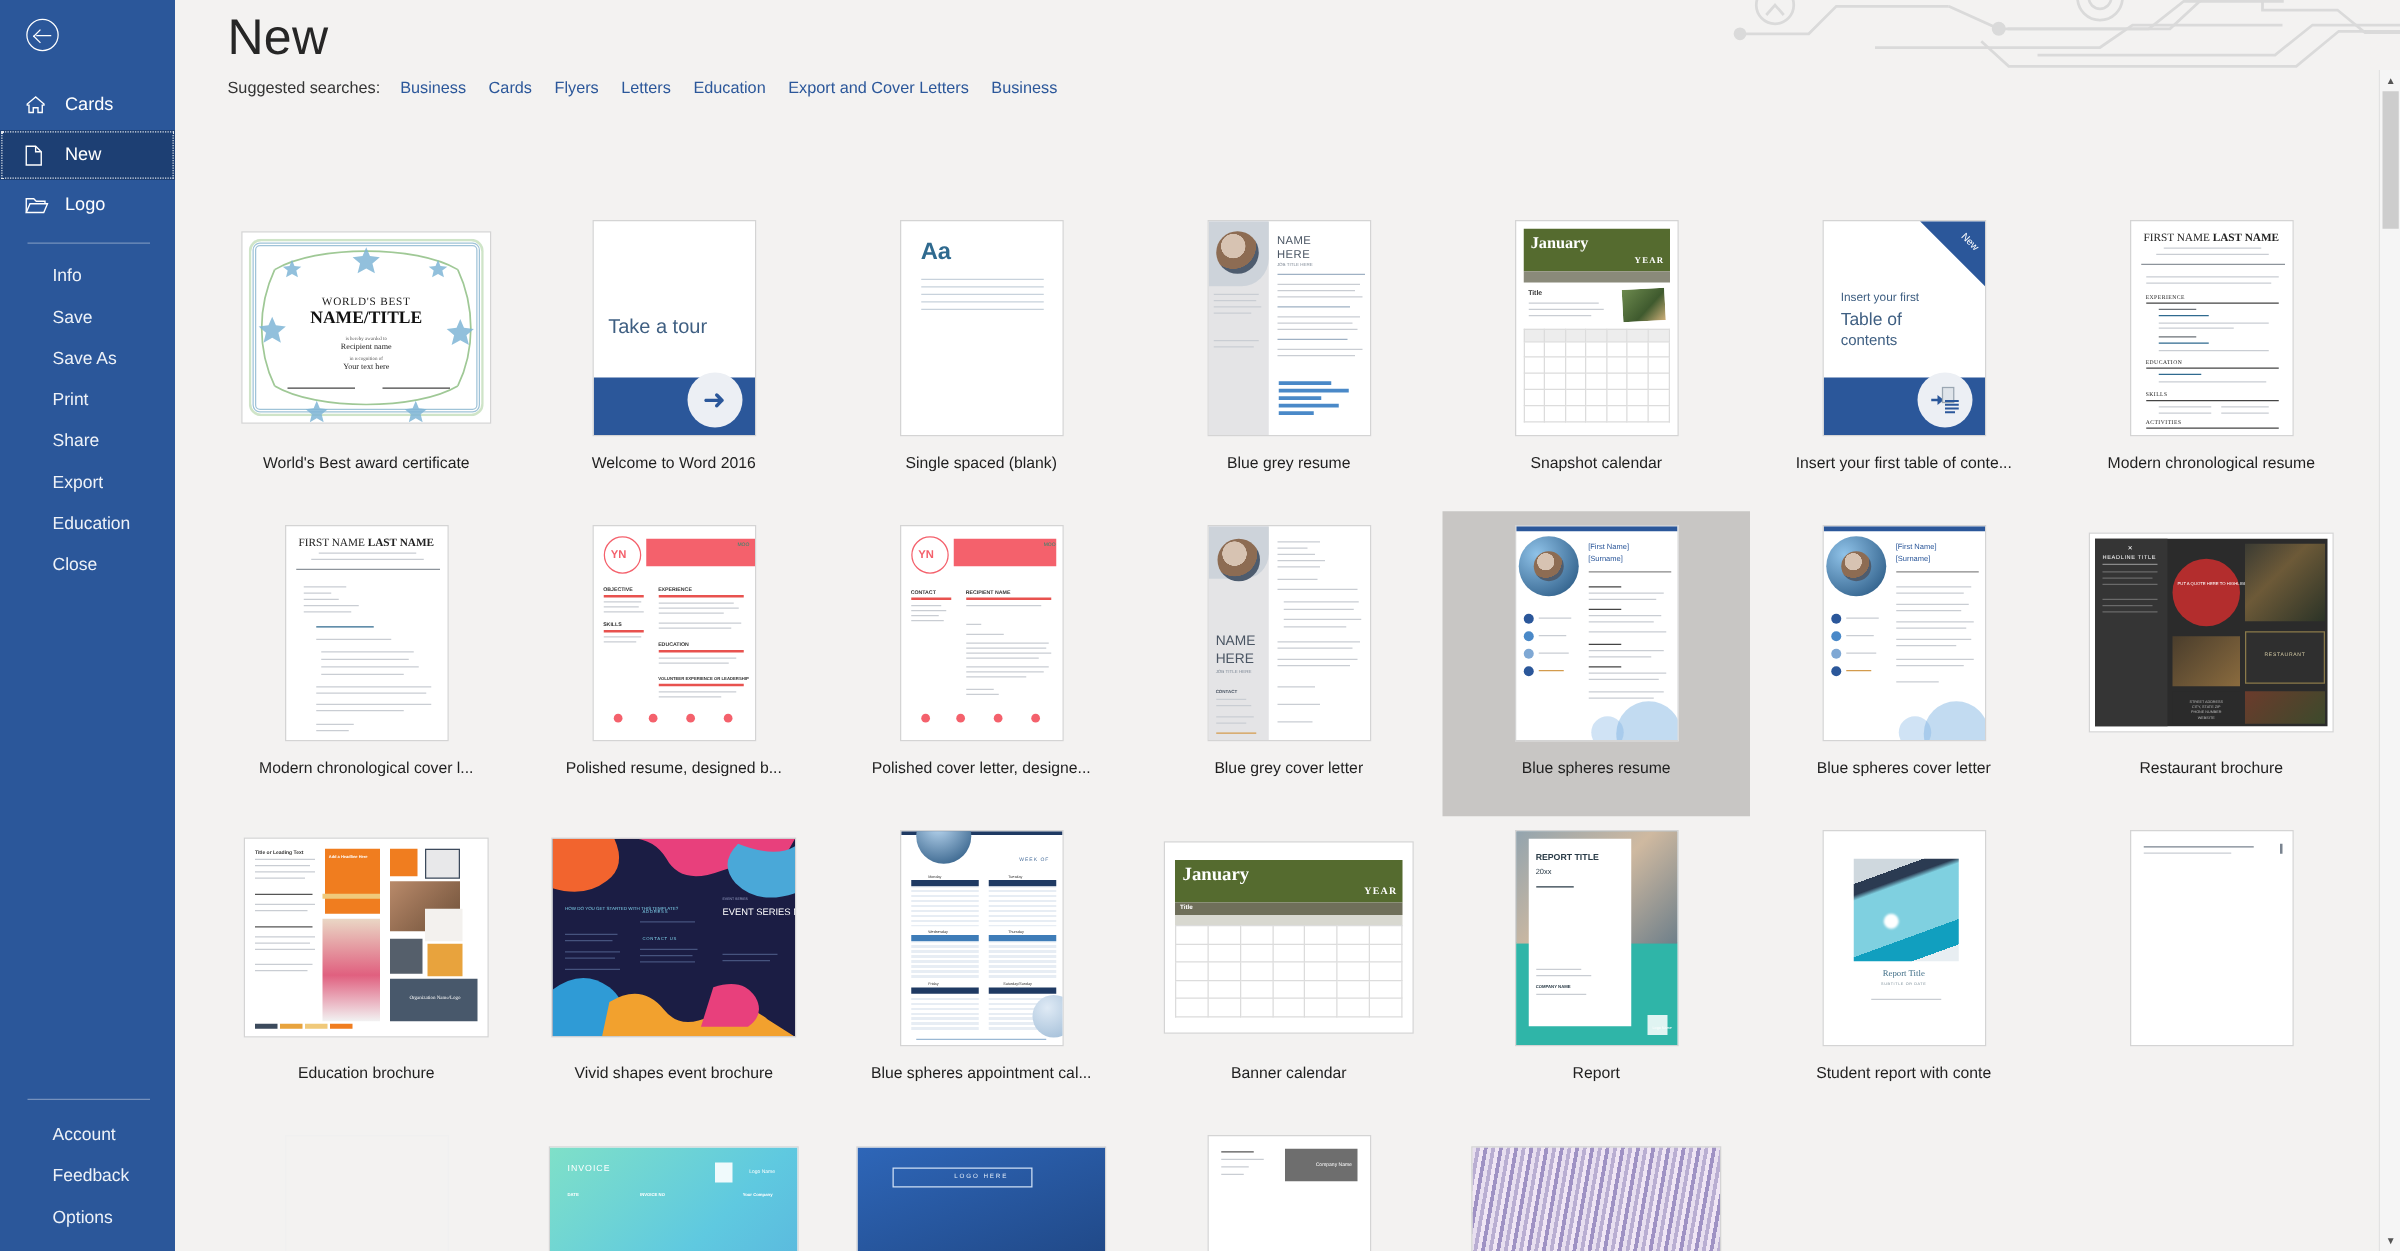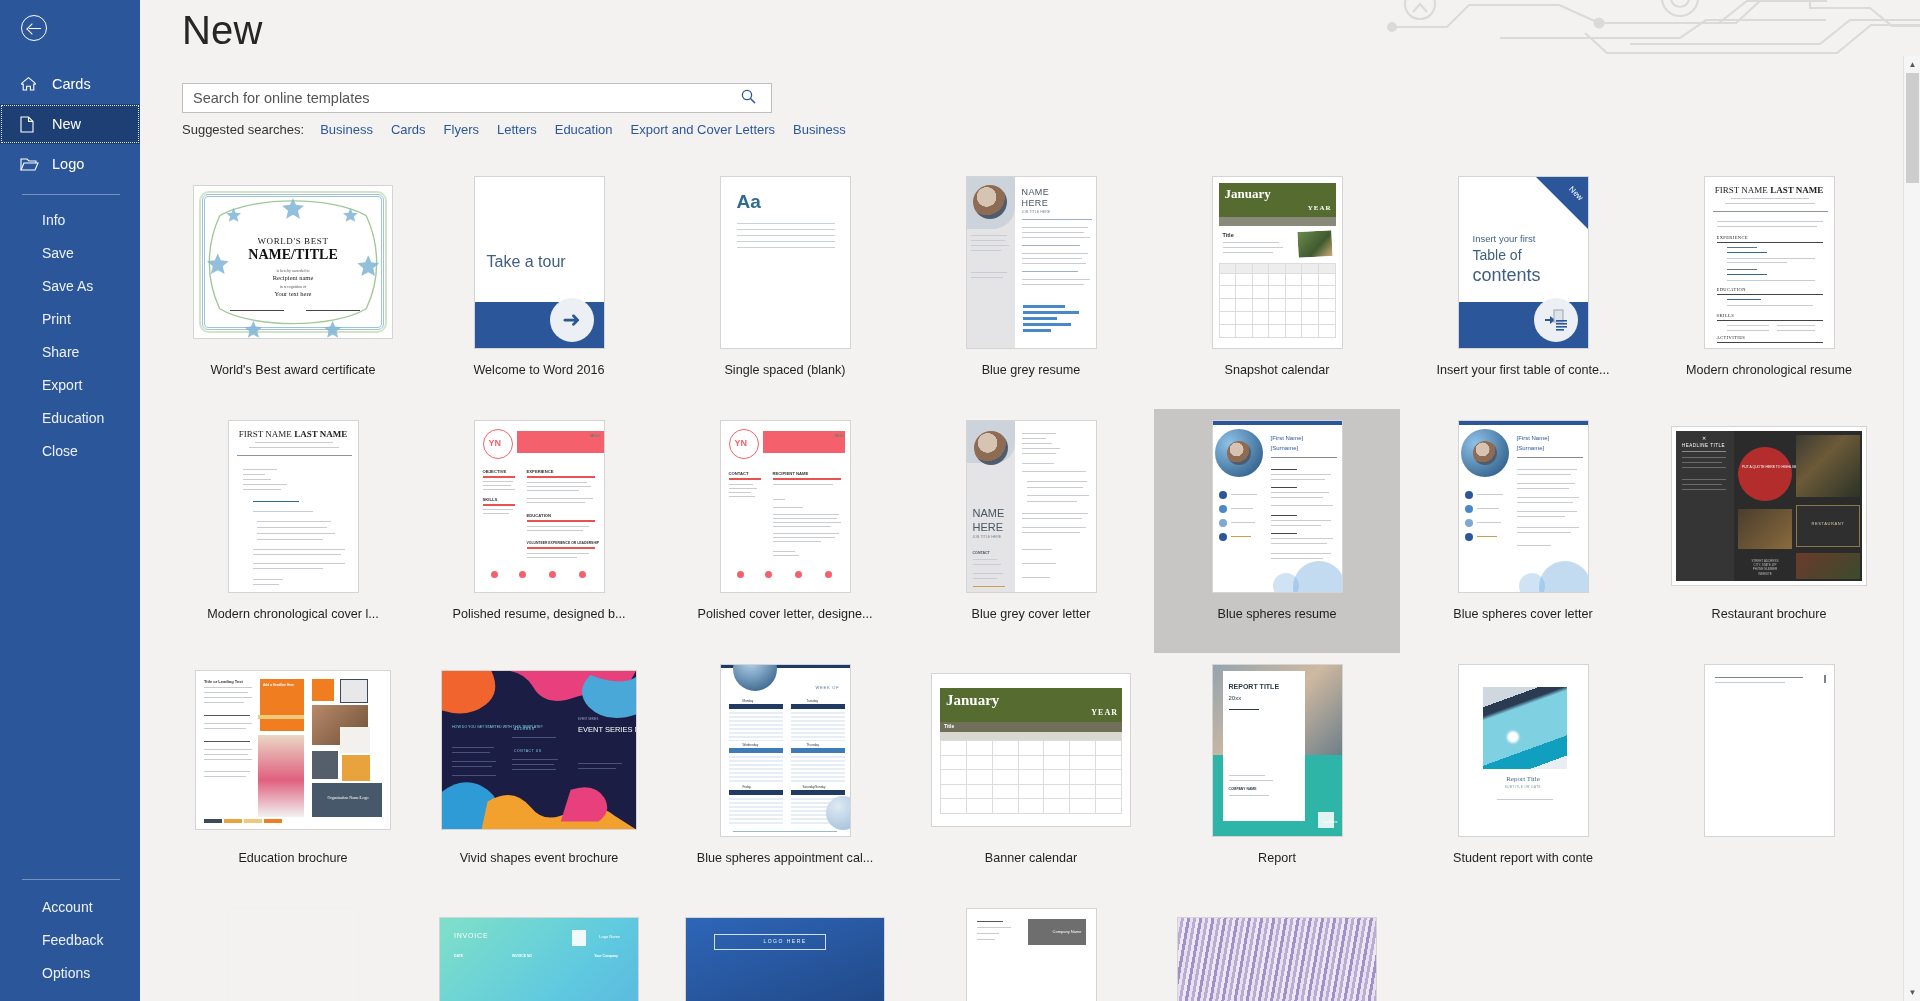--- a/index.html
+++ b/index.html
@@ -361,33 +361,20 @@
         <circle cx="300" cy="-2" r="9"></circle>
         <path d="M120 38 h180 l26 -18 h120"></path>
         <path d="M205 33 l22 20 h230 l34 -28 h60"></path>
         <path d="M250 44 h190 l30 -24 h70"></path>
         <path d="M430 -6 v14 h60 l22 18 h30"></path>
       </g>
     </svg>
 
     <h1 class="page-title">New</h1>
 
-    <div class="search-row">
-      <div class="search-box">
-        <input type="text" value="" placeholder="Search for online templates" style="">
-        <button class="search-btn">
-          <span>
-            <svg width="15" height="15" viewBox="0 0 15 15">
-                <circle cx="6" cy="6" r="4.6" fill="none" stroke="#2b579a" stroke-width="1.3"></circle>
-                <path d="M9.5 9.5 14 14" stroke="#2b579a" stroke-width="1.5" fill="none"></path>
-              </svg>
-          </span>
-        </button>
-      </div>
-    </div>
 
     <div class="sugg">
       <span class="label">Suggested searches:</span>
       <a>Business</a>
       <a>Cards</a>
       <a>Flyers</a>
       <a>Letters</a>
       <a>Education</a>
       <a>Export and Cover Letters</a>
       <a>Business</a>
@@ -569,21 +556,21 @@
         <div class="caption">Snapshot calendar</div>
       </div>
 
       <div class="tile">
         <div class="thumbwrap">
           <div class="thumb portrait">
             <div class="new-ribbon-tri"></div>
             <div class="txt" style="right:3px;top:12px;transform:rotate(45deg);color:#fff;font-size:8px;">New</div>
             <div class="txt" style="left:14px;top:56px;font-size:9.5px;color:#3f5f82;">Insert your first</div>
             <div class="txt" style="left:14px;top:70px;font-size:14px;color:#3f5f82;">Table of</div>
-            <div class="txt" style="left:14px;top:88px;font-size:18px;color:#3f5f82;">contents</div>
+            <div class="txt" style="left:14px;top:88px;font-size:12px;color:#3f5f82;">contents</div>
             <div class="tour-band"></div>
             <div class="tour-circ">
               <svg width="26" height="24" viewBox="0 0 26 24">
                   <path d="M2 12h7" stroke="#2b579a" stroke-width="2" fill="none"></path>
                   <path d="M7 8l5 4-5 4z" fill="#2b579a"></path>
                   <rect x="11" y="2" width="9" height="12" fill="#dfe4ea" stroke="#9aa6b2"></rect>
                   <g fill="#2b579a">
                     <rect x="13" y="12" width="11" height="1.6"></rect>
                     <rect x="13" y="15" width="11" height="1.6"></rect>
                     <rect x="13" y="18" width="11" height="1.6"></rect>

